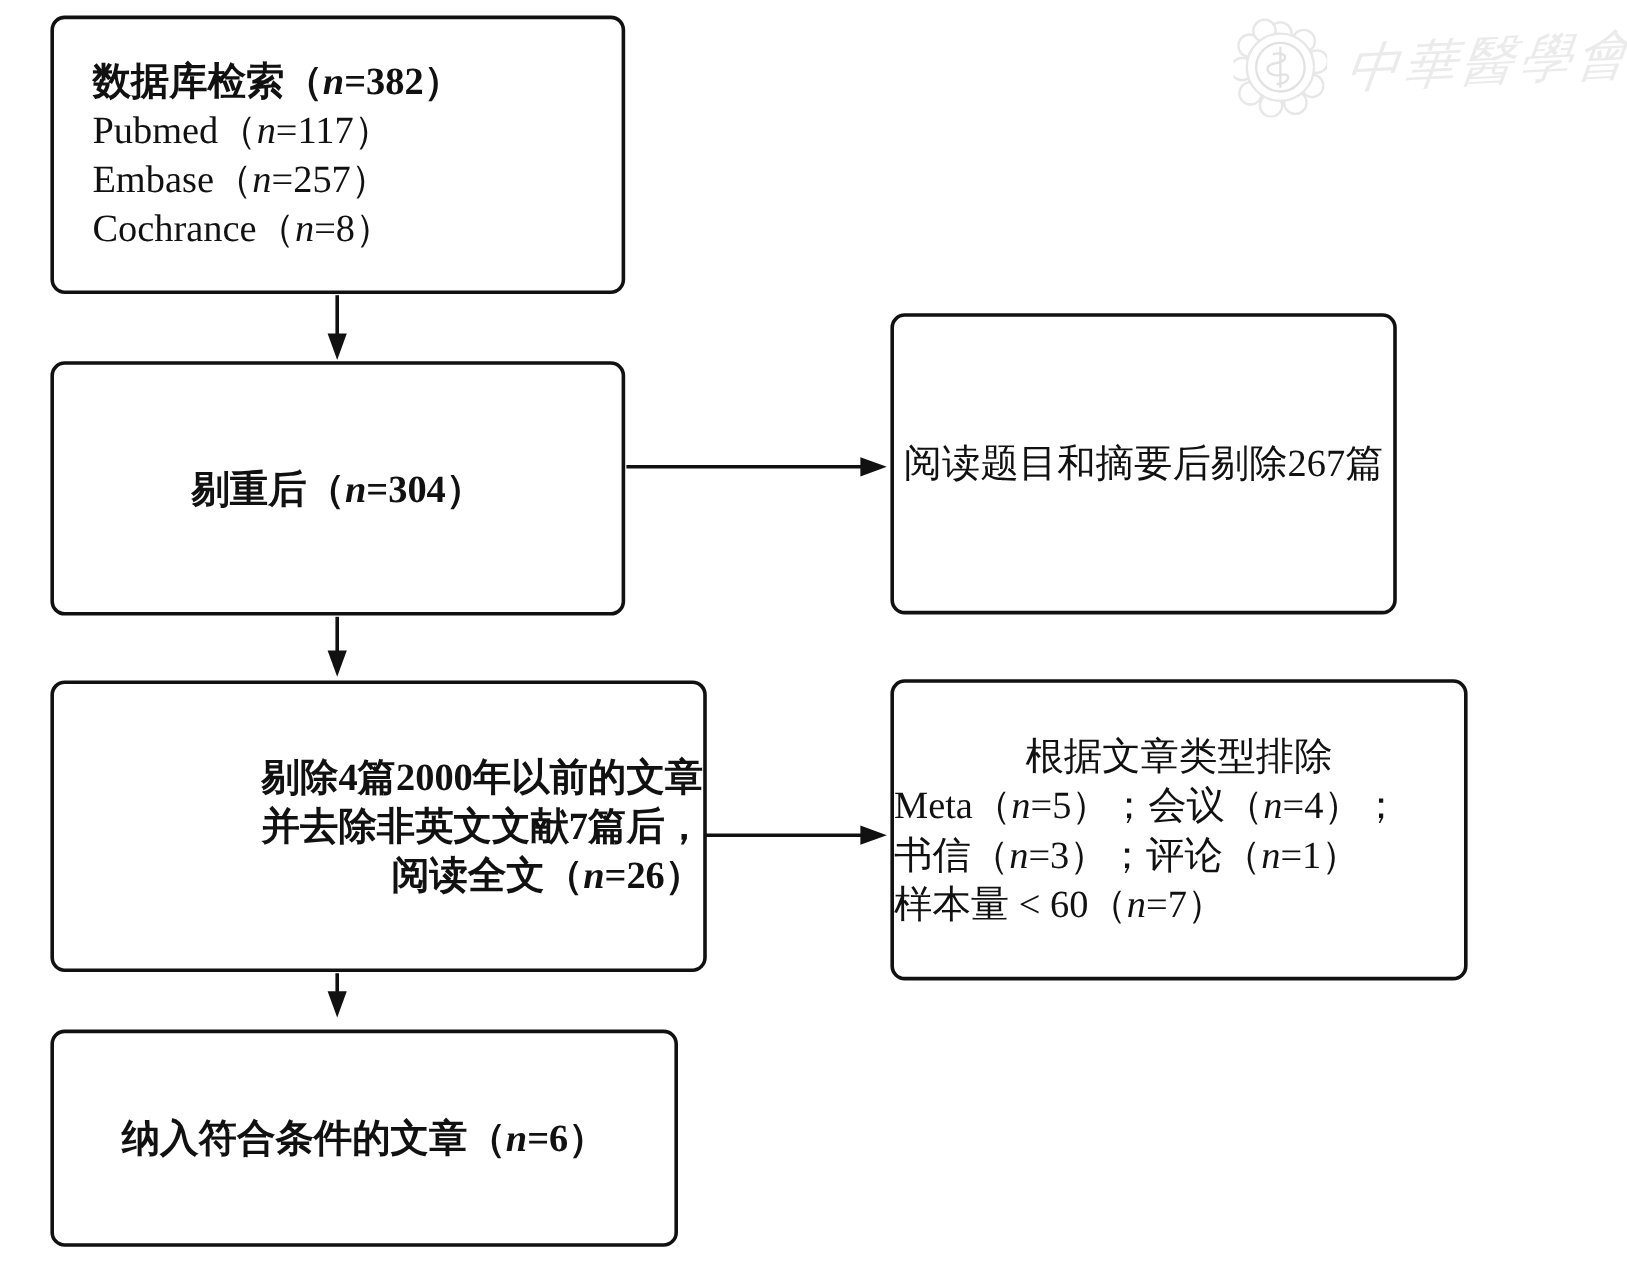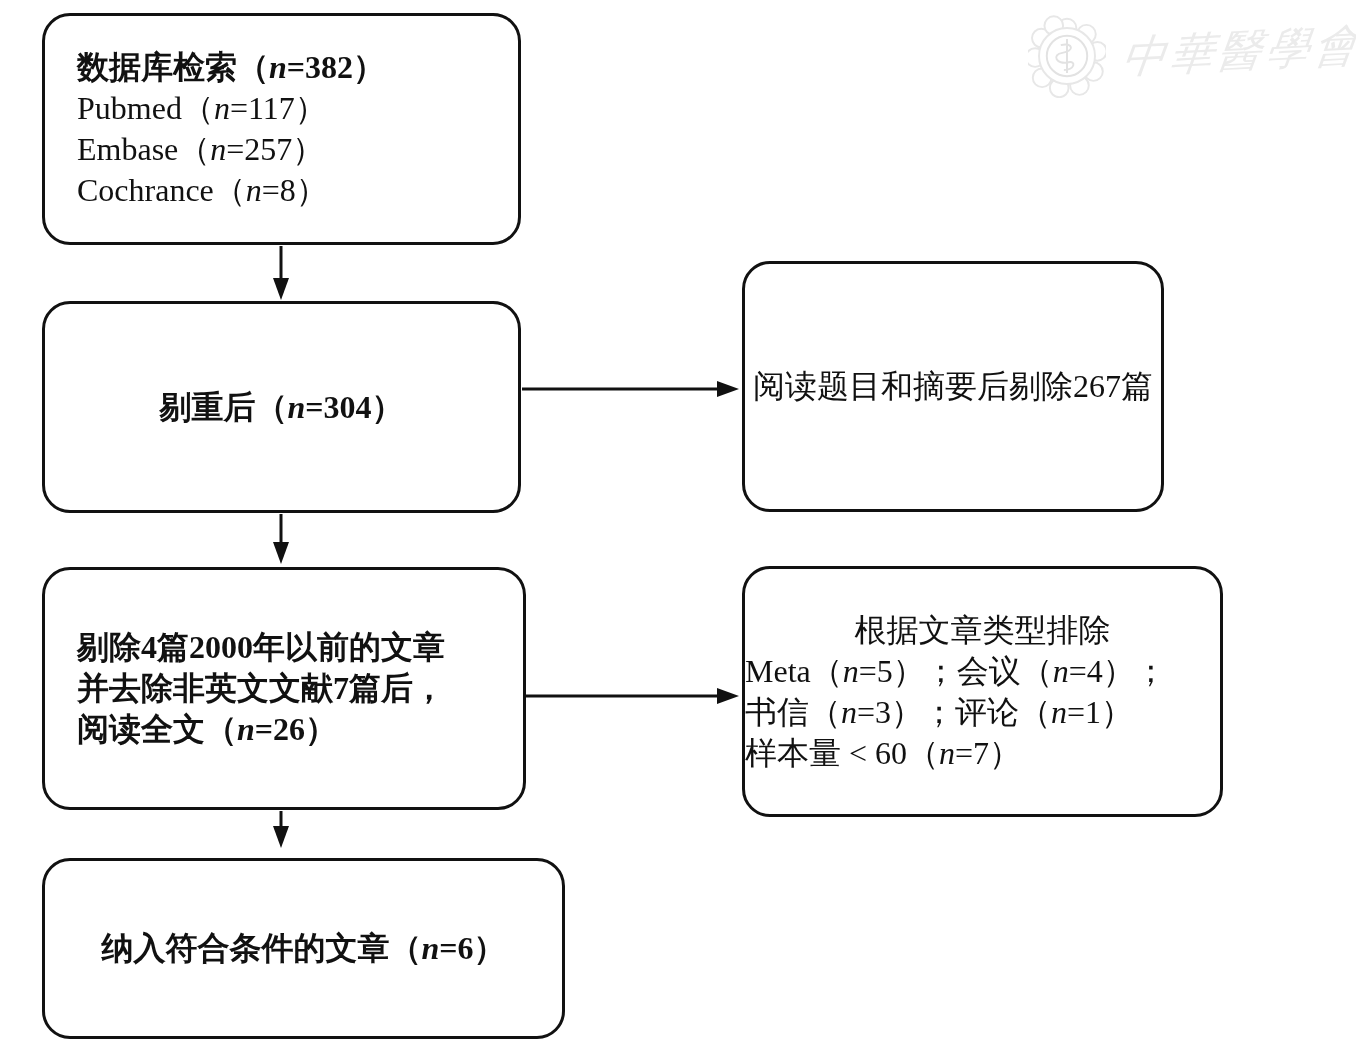--- a/index.html
+++ b/index.html
@@ -12,30 +12,30 @@
   .wm-text{font-size:44px;line-height:1;color:#ebebeb;letter-spacing:4px;margin-top:16px;
            transform:rotate(-3deg) skewX(-10deg);white-space:nowrap;font-style:italic;}
 
   
   .connectors{position:absolute;left:0;top:0;width:1356px;height:1057px;pointer-events:none;}
   .connectors line{stroke:#111111;stroke-width:3;}
   .connectors polygon{fill:#111111;}
 
   
   .box{position:absolute;box-sizing:border-box;background:#ffffff;border:3px solid #111111;
-       border-radius:28px;display:flex;flex-direction:column;justify-content:center;}
+       border-radius:12px;display:flex;flex-direction:column;justify-content:center;}
   .line{font-size:32px;line-height:41px;white-space:nowrap;}
   .line.bold{font-weight:700;}
   .line.center{text-align:center;}
   .line i.var{font-style:italic;font-family:"Liberation Serif","DejaVu Serif",serif;}
 
   #box-database-search        {left:42px; top:13px;  width:479px;height:232px;padding-left:32px;}
   #box-after-dedup            {left:42px; top:301px; width:479px;height:212px;justify-content:center;}
   #box-excluded-title-abstract{left:742px;top:261px; width:422px;height:251px;}
-  #box-fulltext-review        {left:42px; top:567px; width:484px;height:243px;padding-left:32px;}
+  #box-fulltext-review        {left:42px; top:567px; width:547px;height:243px;padding-left:32px;align-items:flex-end;}
   #box-excluded-by-type       {left:742px;top:566px; width:481px;height:251px;}
   #box-included               {left:42px; top:858px; width:523px;height:181px;}
 </style>
 </head>
 <body>
 
 <div class="canvas">
 
   <div class="watermark">
     <svg class="wm-seal" viewBox="0 0 100 108" aria-hidden="true">

